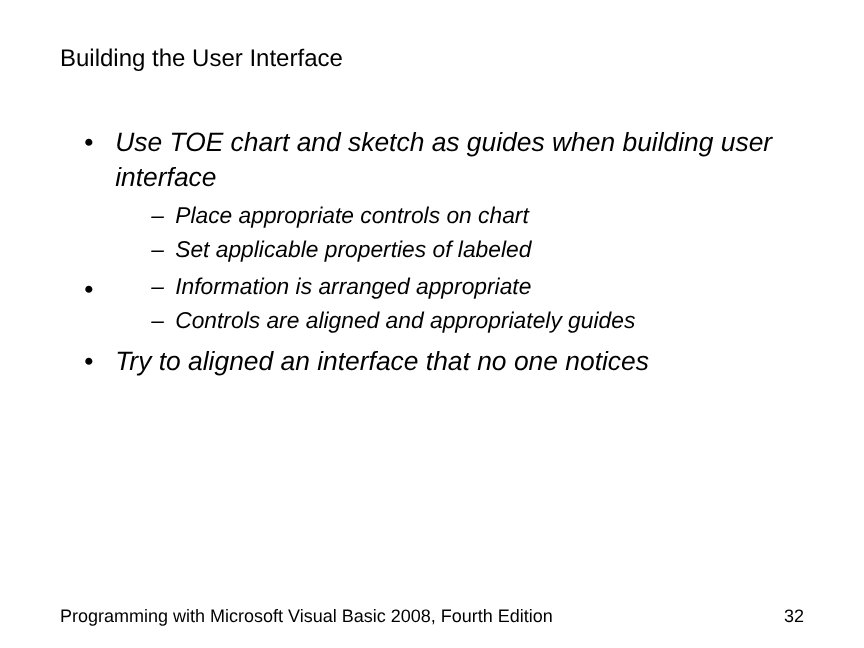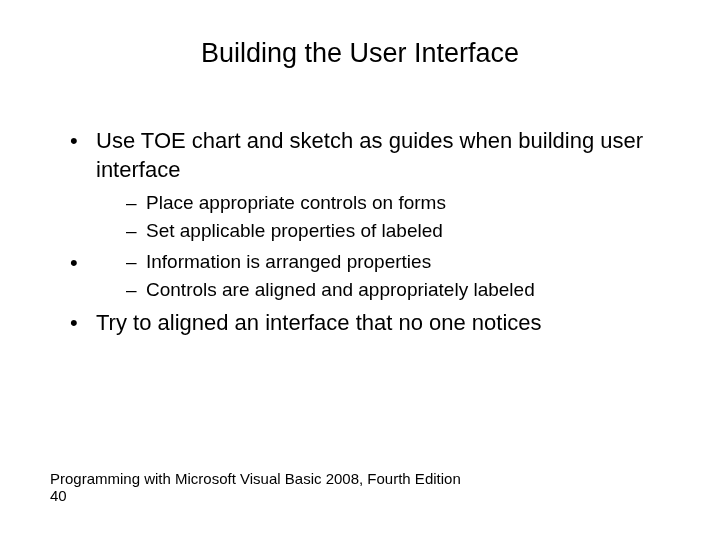--- a/index.html
+++ b/index.html
@@ -12,36 +12,36 @@
     position: relative;
     overflow: hidden;
   }
   .slide {
     width: 100%;
     height: 100%;
     padding: 38px 50px 0 50px;
     position: relative;
   }
   .title {
-    font-size: 27px;
+    font-size: 20px;
     font-weight: normal;
-    text-align: center;
-    margin-bottom: 58px;
+    margin-bottom: 44px;
     margin-top: 0;
   }
   ul.level1 {
     list-style: none;
     padding-left: 20px;
   }
   ul.level1 > li {
     font-size: 22px;
     line-height: 1.3;
     margin-bottom: 6px;
     position: relative;
     padding-left: 26px;
+    font-style: italic;
   }
   ul.level1 > li::before {
     content: "•";
     position: absolute;
     left: 0;
     top: 0;
     font-size: 22px;
   }
   ul.level2 {
     list-style: none;
@@ -57,51 +57,50 @@
     margin-bottom: 2px;
   }
   ul.level2 > li::before {
     content: "–";
     position: absolute;
     left: 0;
     top: 0;
   }
   .footer {
     position: absolute;
-    bottom: 36px;
+    bottom: 18px;
     left: 50px;
     right: 50px;
     display: flex;
     justify-content: space-between;
     font-size: 15px;
-    flex-direction: column;
   }
 </style>
 </head>
 <body>
 
 <div class="slide">
   <h1 class="title">Building the User Interface</h1>
 
   <ul class="level1">
     <li>
       <span>Use TOE chart and sketch as guides when building user interface</span>
       <ul class="level2">
-        <li>Place appropriate controls on forms</li>
+        <li>Place appropriate controls on chart</li>
         <li>Set applicable properties of labeled</li>
       </ul>
     </li>
     <li>
       <ul class="level2">
-        <li>Information is arranged properties</li>
-        <li>Controls are aligned and appropriately labeled</li>
+        <li>Information is arranged appropriate</li>
+        <li>Controls are aligned and appropriately guides</li>
       </ul>
     </li>
     <li>
       <span>Try to aligned an interface that no one notices</span>
     </li>
   </ul>
 
   <div class="footer">
     <span>Programming with Microsoft Visual Basic 2008, Fourth Edition</span>
-    <span>40</span>
+    <span>32</span>
   </div>
 </div>
 
 </body></html>

